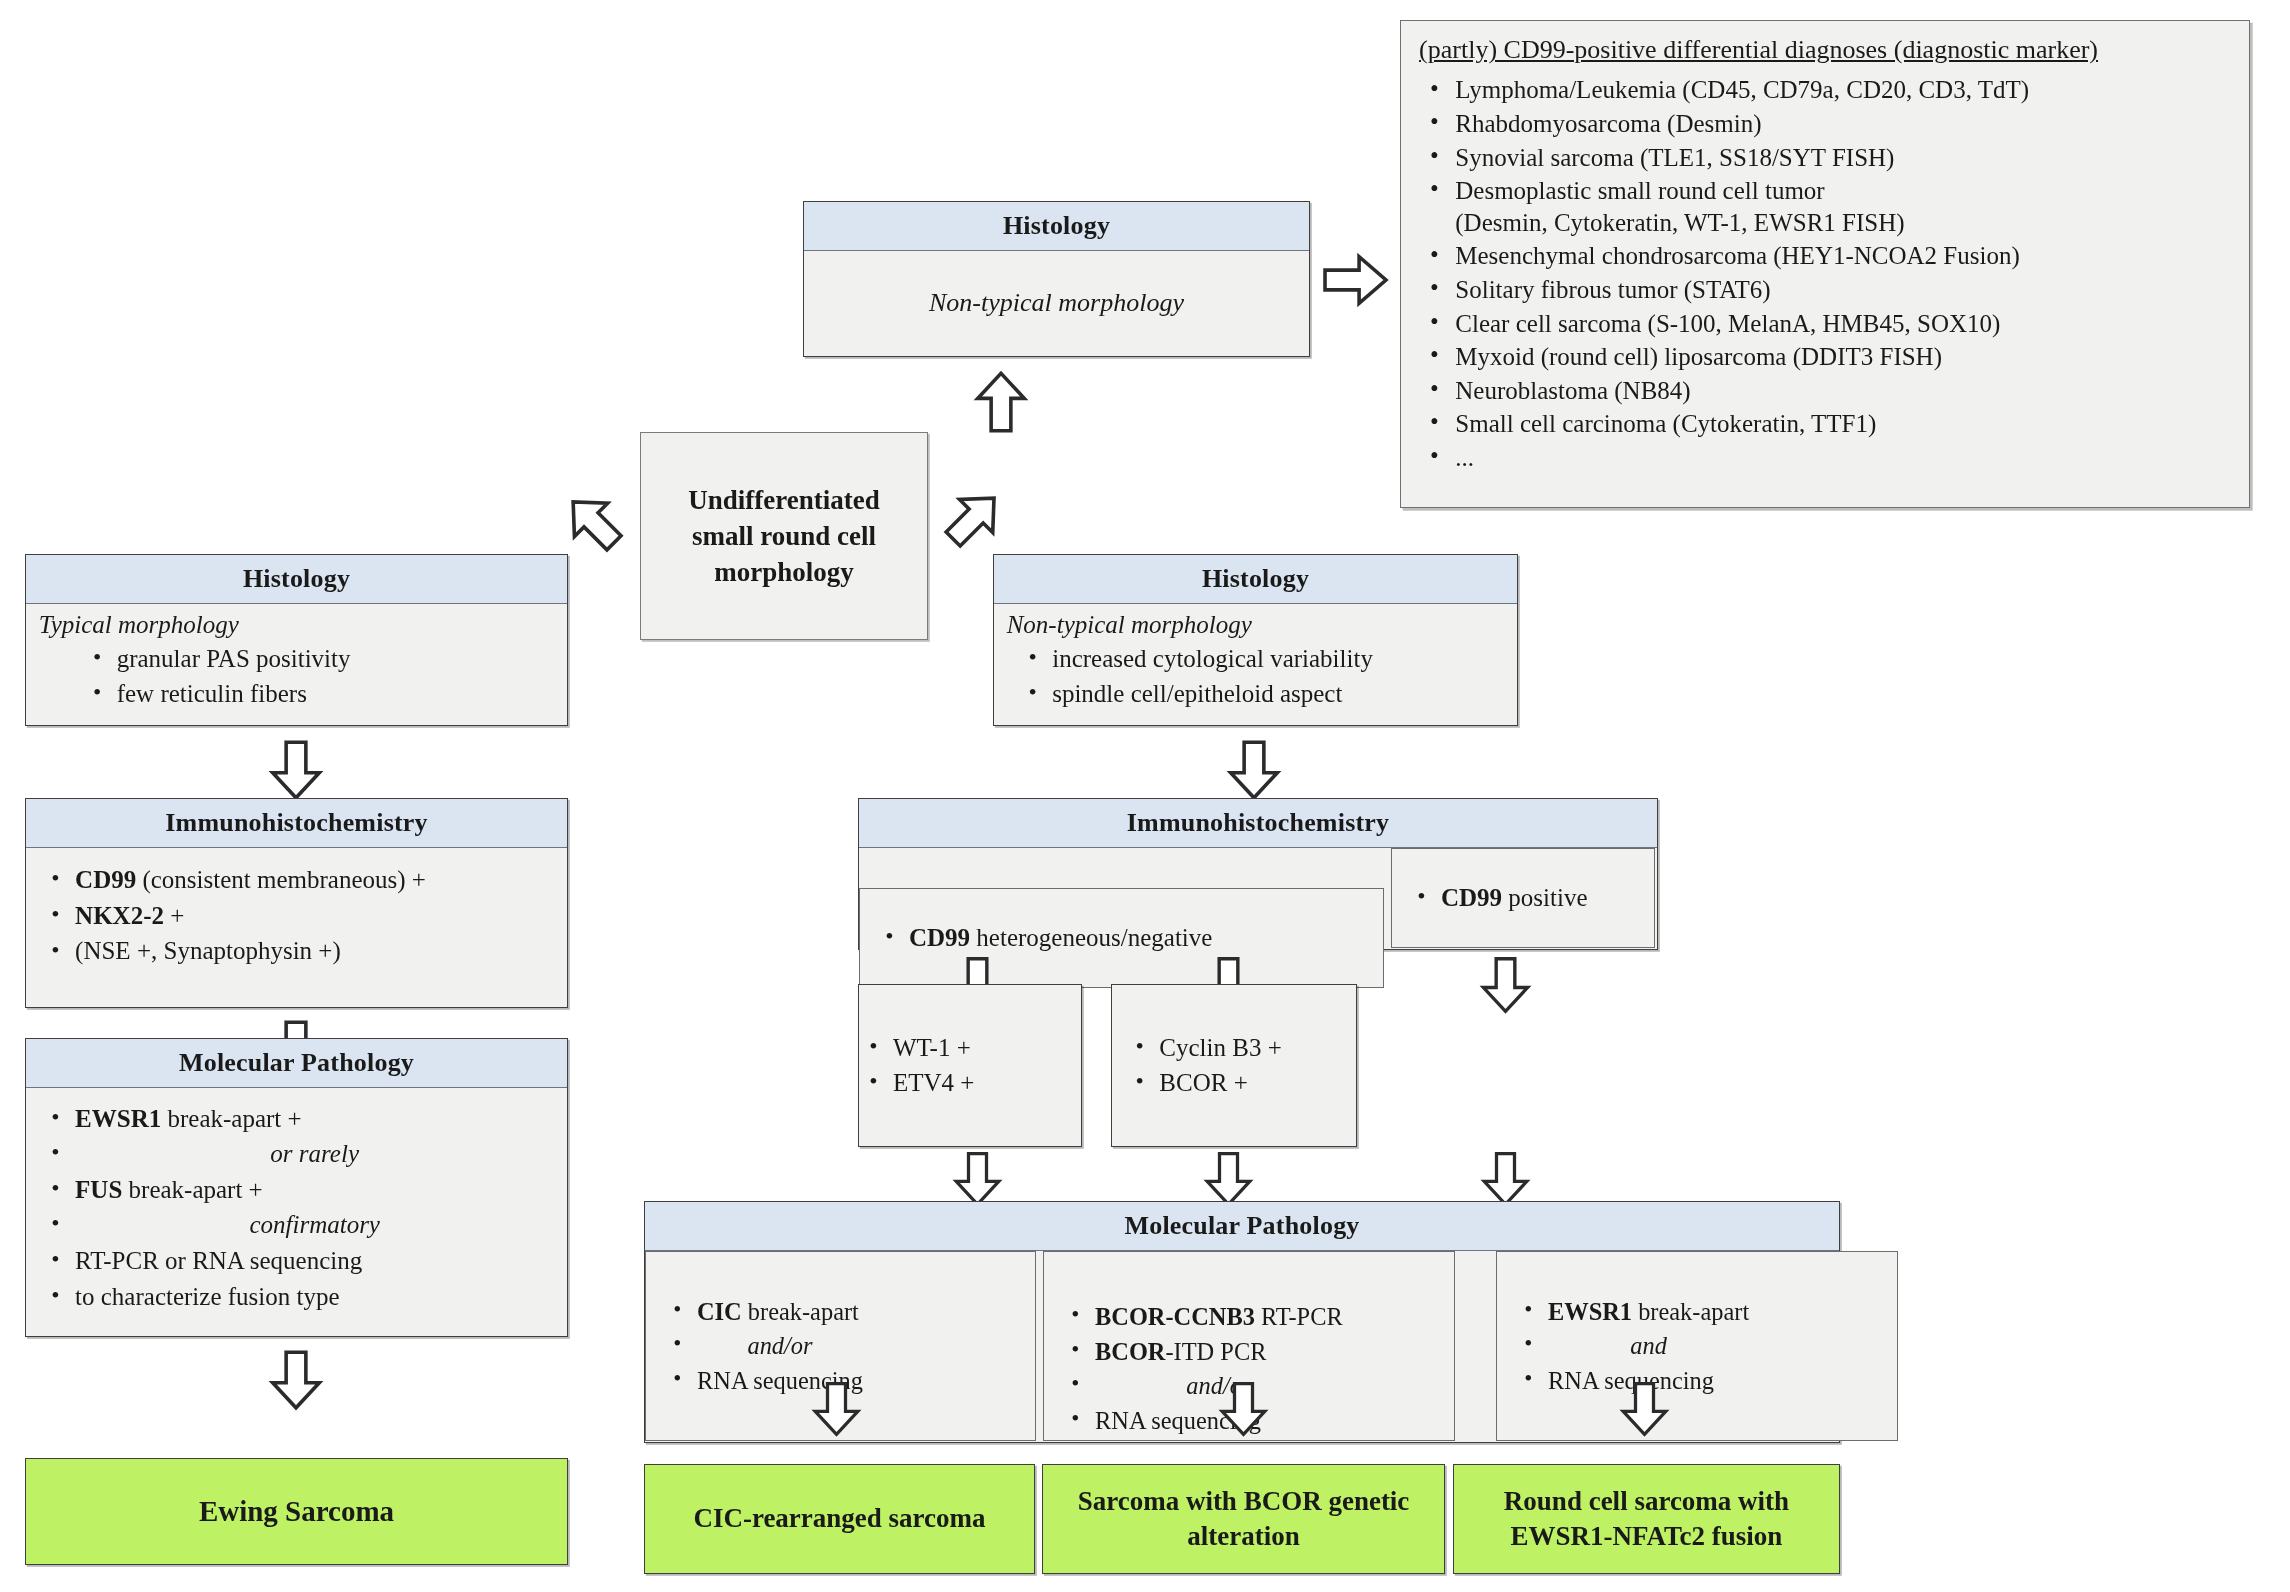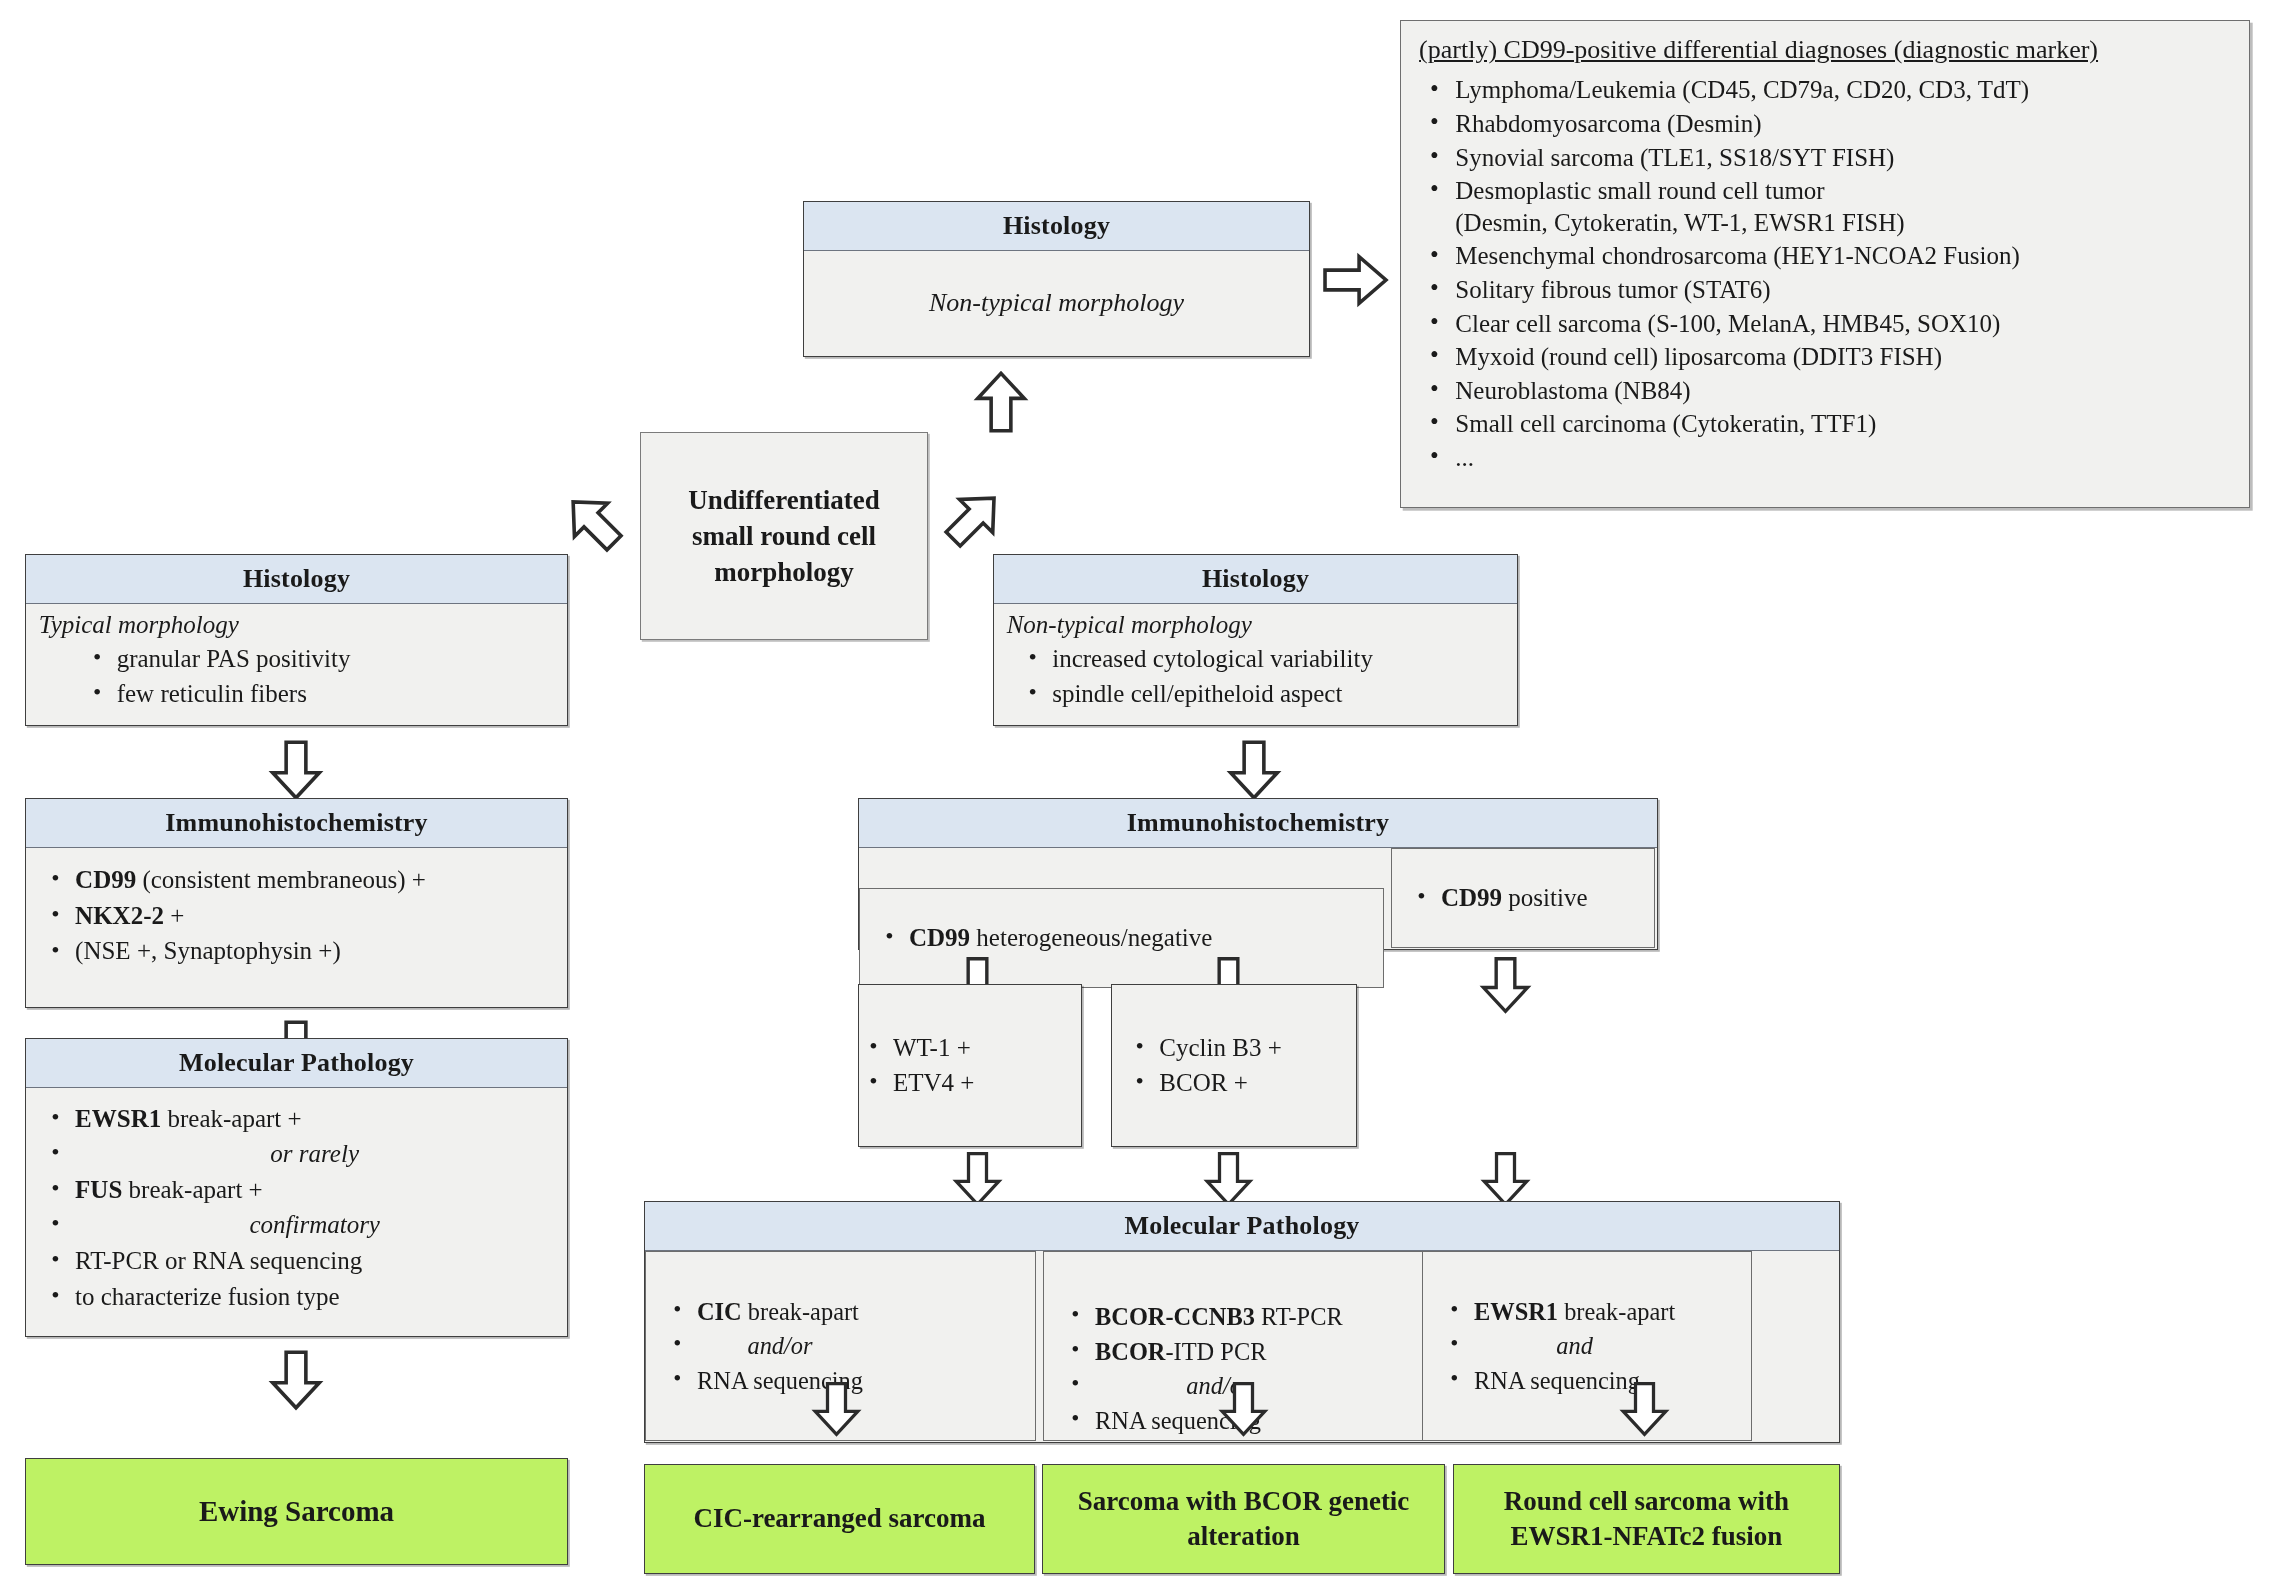--- a/index.html
+++ b/index.html
@@ -339,21 +339,21 @@
       <div class="sub" style="left:398px;top:0px;width:412px;height:190px;display:flex;align-items:flex-end;">
         <ul class="bul" id="right-mol-2" style="font-size:24.4px;padding-left:20px;">
             <li><span class="b">BCOR-CCNB3</span> RT-PCR</li>
             <li><span class="b">BCOR</span>-ITD PCR</li>
             <li class="noBullet">
               <span class="centerline">and/or</span>
             </li>
             <li>RNA sequencing</li>
           </ul>
       </div>
-      <div class="sub" style="left:777px;top:0px;width:330px;height:190px;display:flex;align-items:center;">
+      <div class="sub" style="left:851px;top:0px;width:402px;height:190px;display:flex;align-items:center;">
         <ul class="bul" id="right-mol-3" style="font-size:24.4px;padding-left:20px;">
             <li><span class="b">EWSR1</span> break-apart</li>
             <li class="noBullet">
               <span class="centerline">and</span>
             </li>
             <li>RNA sequencing</li>
           </ul>
       </div>
     </div>
   </div>

